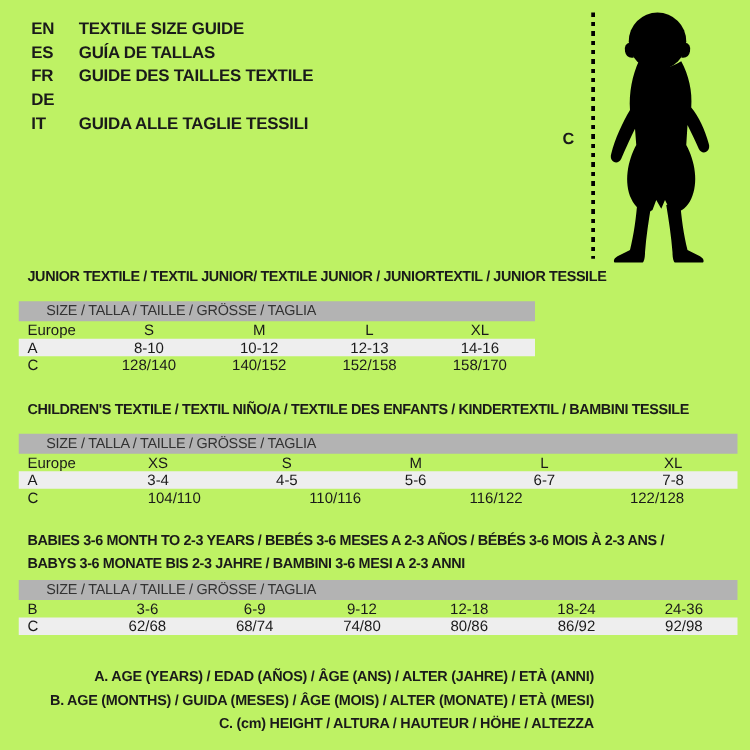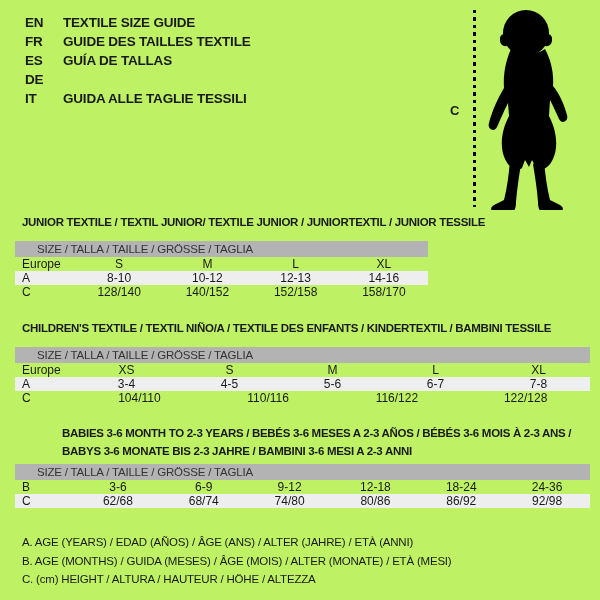--- a/index.html
+++ b/index.html
@@ -16,60 +16,60 @@
   
   .figure-line{
     position:absolute;left:473px;top:10px;width:3px;height:197px;
     background:repeating-linear-gradient(to bottom,#000 0 3.5px,transparent 3.5px 7.5px);
   }
   .figure-label{position:absolute;left:450px;top:103px;font-size:13px;font-weight:bold;}
   .baby{position:absolute;left:479px;top:8px;width:96px;height:202px;}
 
   
   .sect-title{position:absolute;font-size:11.5px;font-weight:bold;letter-spacing:-0.3px;white-space:nowrap;}
-  .sect-title .line{display:block;line-height:18px;margin-left:40px;}
+  .sect-title .line{display:block;line-height:18px;}
 
   
   .size-table{position:absolute;font-size:12px;}
   .thead{
     height:16px;background:#b3b3b3;color:#333;display:flex;align-items:center;
     padding-left:22px;font-size:11.5px;letter-spacing:-0.2px;
   }
   .trow{height:14px;display:flex;align-items:center;}
   .trow.alt{background:#eeeeee;}
   .tlabel{width:60px;padding-left:7px;box-sizing:border-box;}
   .tcell{flex:1;text-align:center;}
 
   #table1{left:15px;top:241px;width:413px;}
   #table1-title{left:22px;top:216px;}
   #table2{left:15px;top:347px;width:575px;}
   #table2-title{left:22px;top:322px;}
   #table3{left:15px;top:464px;width:575px;}
   #table3-title{left:22px;top:424px;}
 
   
-  .footnotes{position:absolute;left:22px;top:533px;font-size:11.5px;font-weight:normal;letter-spacing:-0.2px;line-height:18.5px;}
+  .footnotes{position:absolute;left:40px;top:533px;font-size:11.5px;font-weight:bold;letter-spacing:-0.2px;line-height:18.5px;text-align:right;}
 </style>
 </head>
 <body>
 
 <div class="canvas">
 
   <div class="lang">
     <div class="lang-row">
       <span class="lang-code">EN</span>
       <span class="lang-label">TEXTILE SIZE GUIDE</span>
     </div>
     <div class="lang-row">
+      <span class="lang-code">ES</span>
+      <span class="lang-label">GUÍA DE TALLAS</span>
+    </div>
+    <div class="lang-row">
       <span class="lang-code">FR</span>
       <span class="lang-label">GUIDE DES TAILLES TEXTILE</span>
-    </div>
-    <div class="lang-row">
-      <span class="lang-code">ES</span>
-      <span class="lang-label">GUÍA DE TALLAS</span>
     </div>
     <div class="lang-row">
       <span class="lang-code">DE</span>
     </div>
     <div class="lang-row">
       <span class="lang-code">IT</span>
       <span class="lang-label">GUIDA ALLE TAGLIE TESSILI</span>
     </div>
   </div>
 

